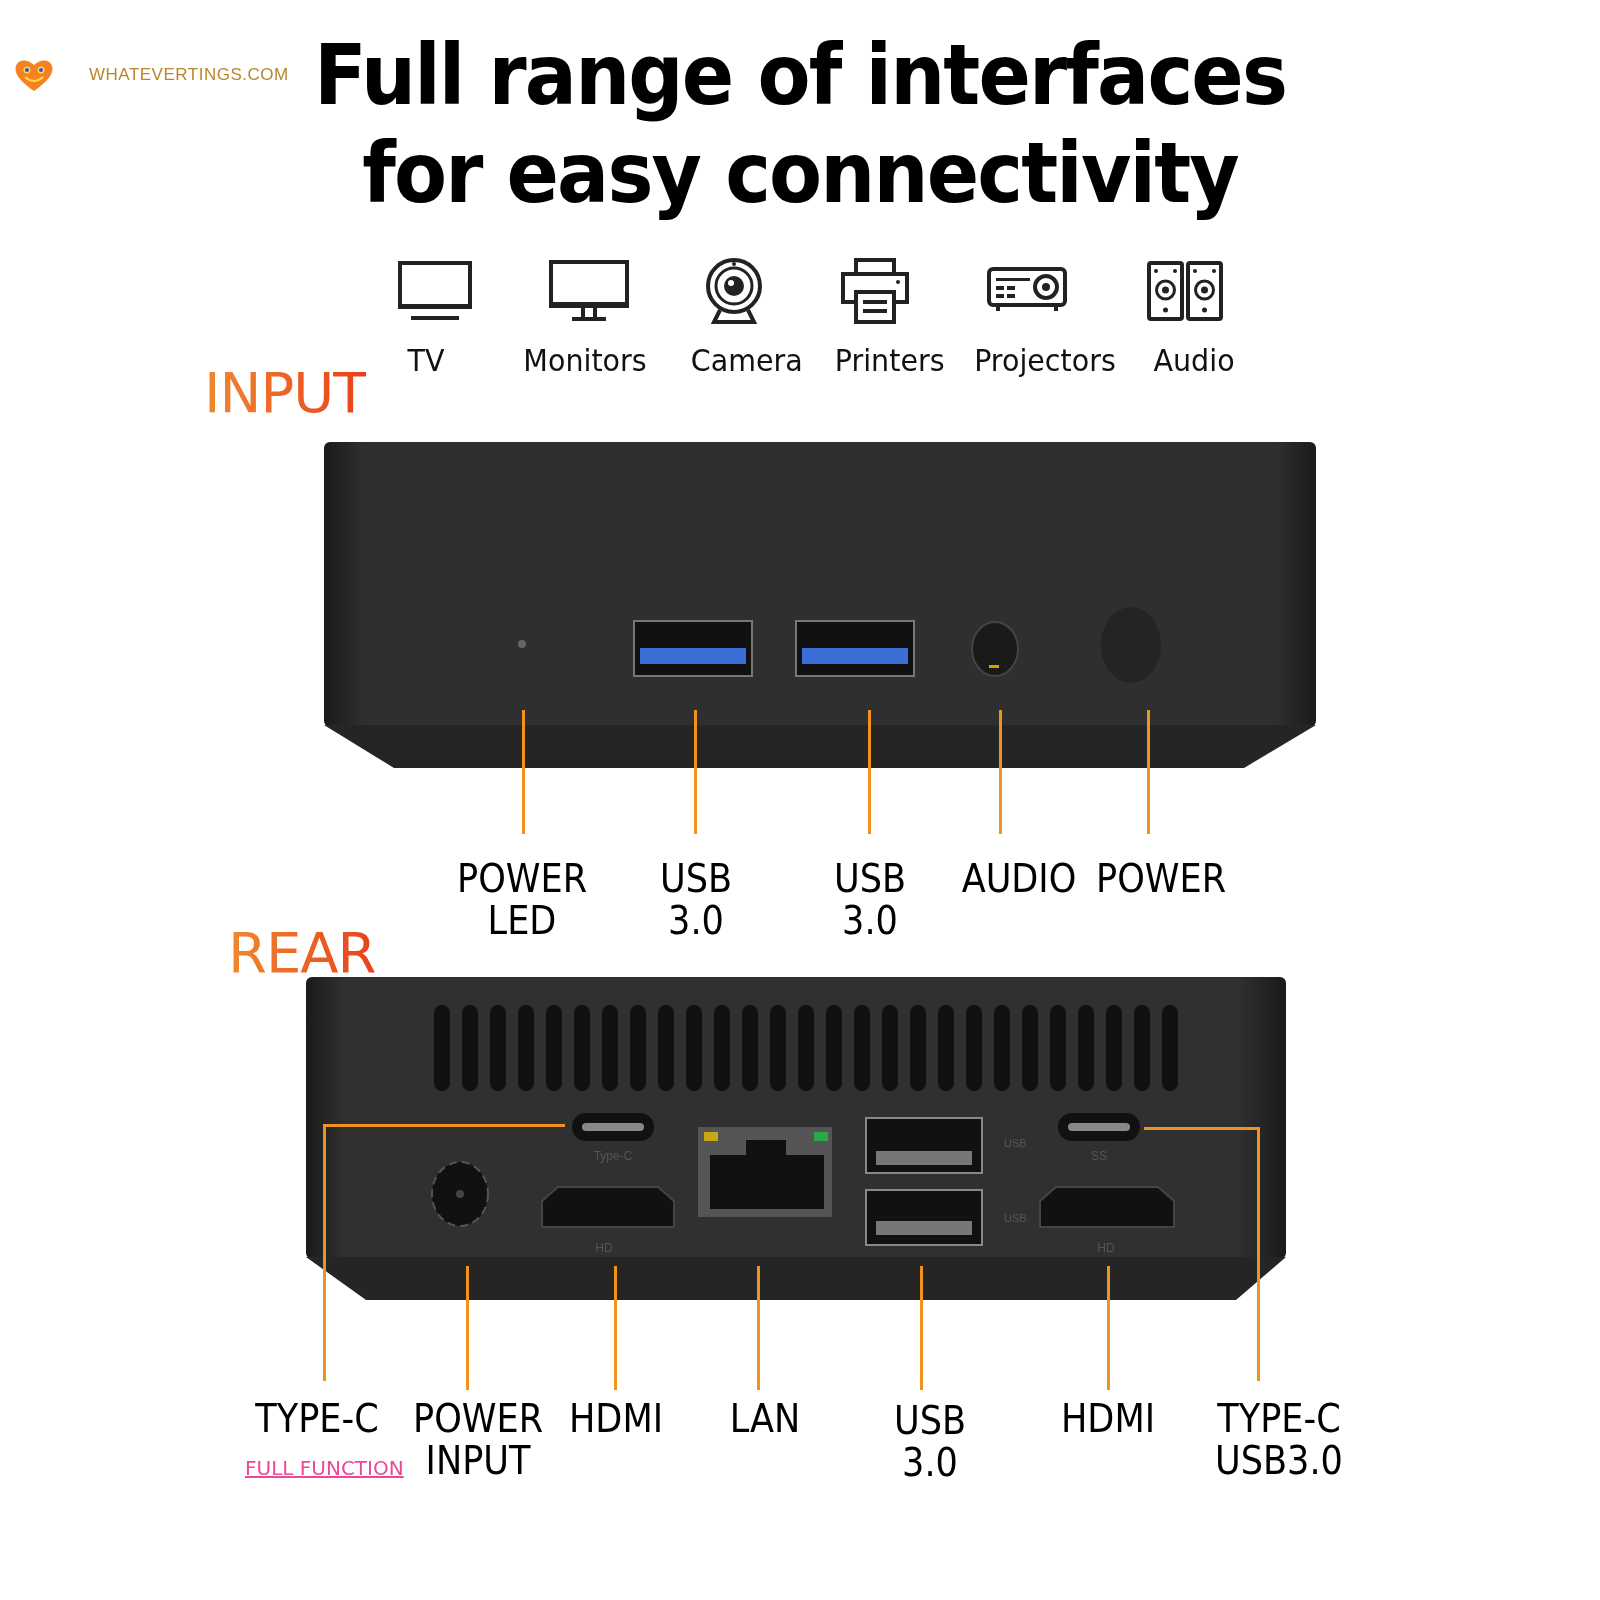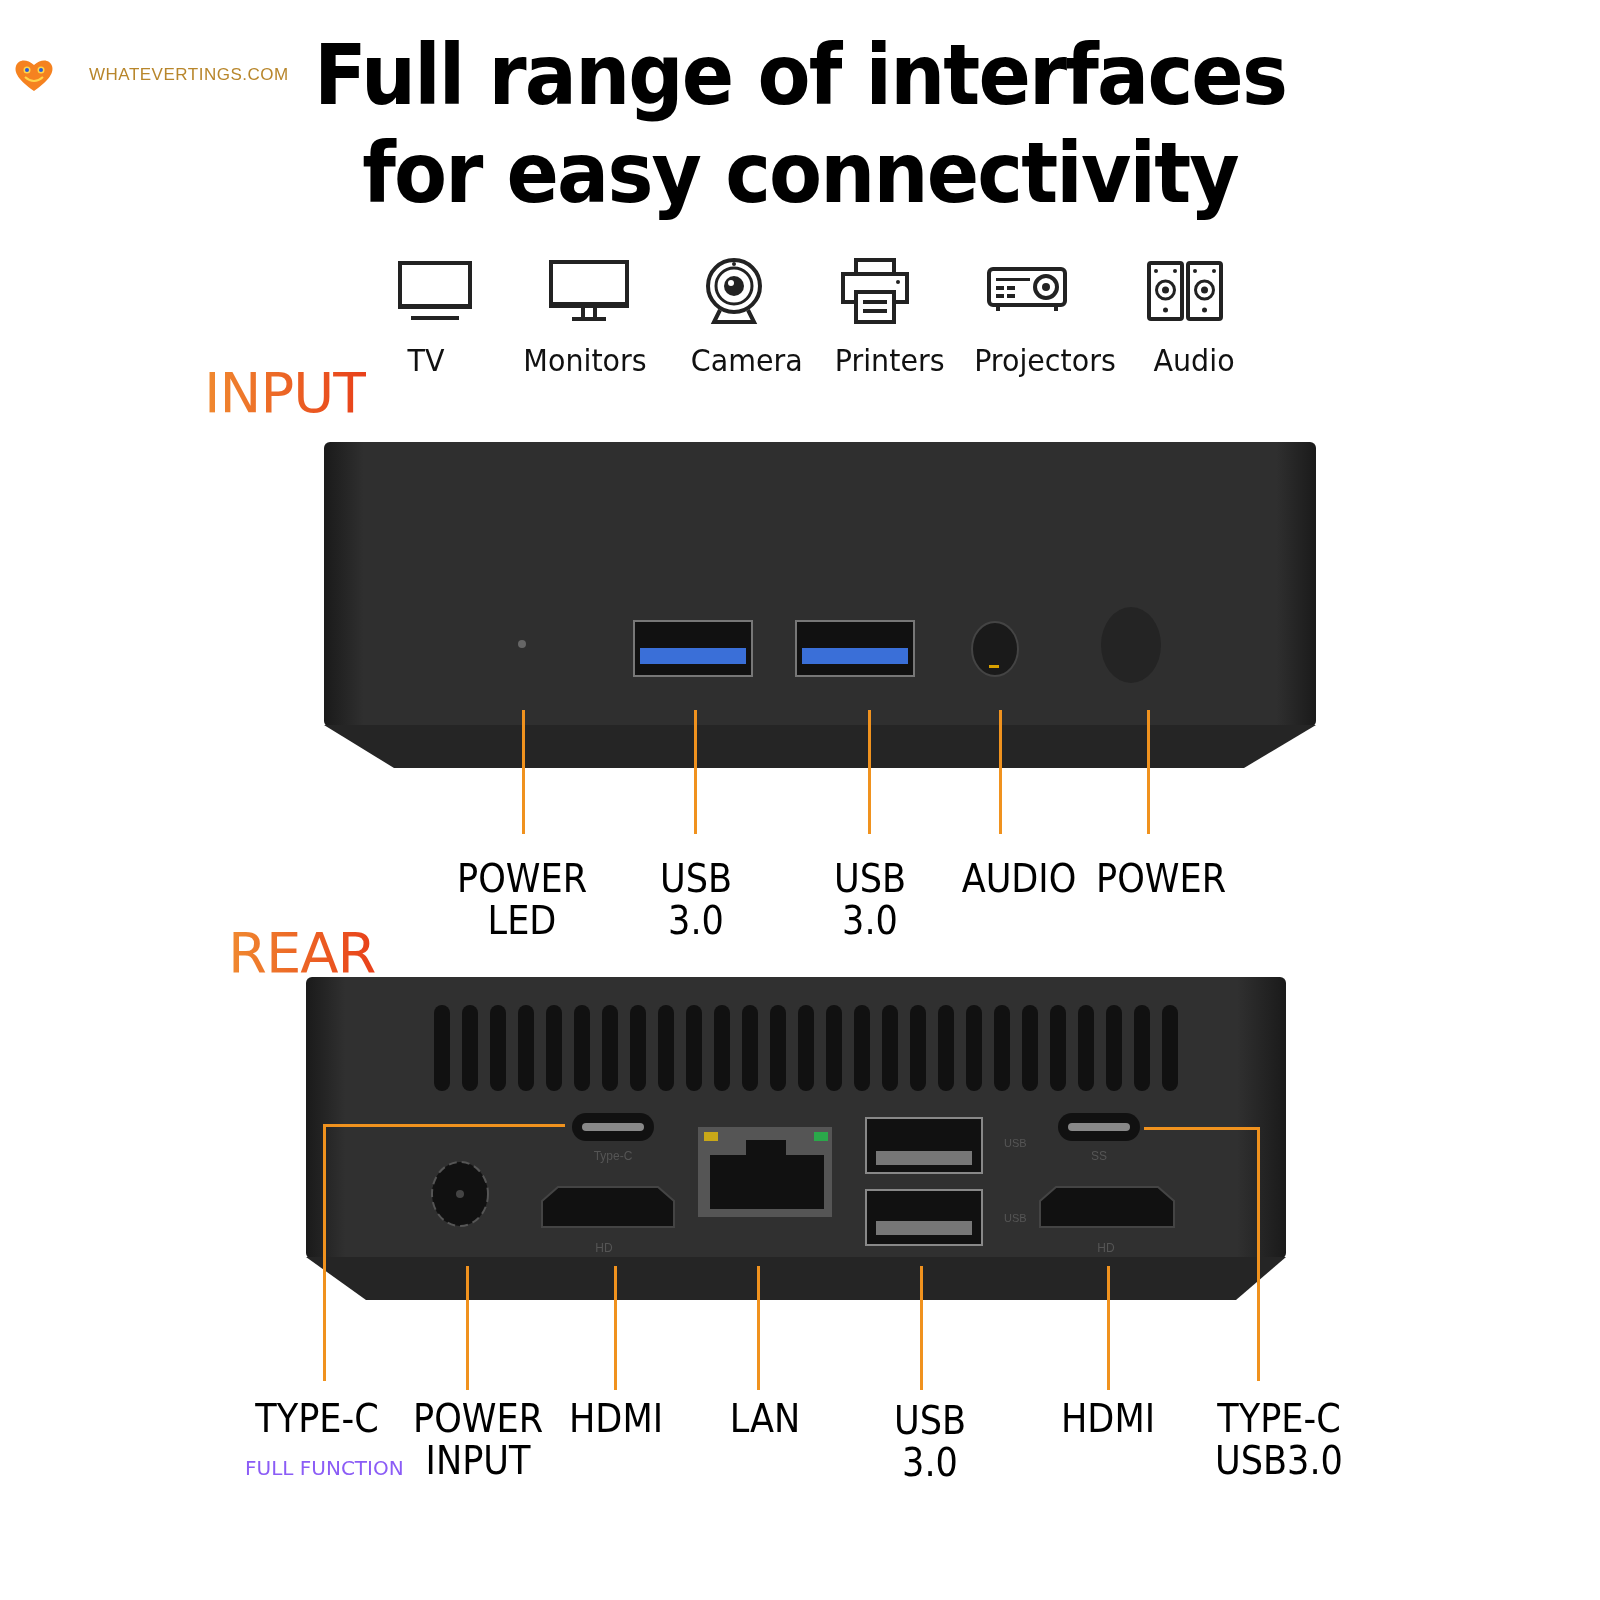--- a/index.html
+++ b/index.html
@@ -8,21 +8,21 @@
   .logo{left:14px;top:58px;display:flex;align-items:center;gap:6px;}
   .logo-heart{width:40px;height:34px;position:relative;}
   .logo-text{font-family:Liberation Sans, sans-serif;font-size:17px;color:#b8862b;letter-spacing:0.5px;margin-left:29px;}
   .title{left:0;width:1600px;top:26px;text-align:center;font-family:"DejaVu Sans",sans-serif;font-weight:bold;font-size:84px;line-height:98px;color:#000;letter-spacing:-2px;transform:scaleX(0.92);}
   .icon-cell{display:flex;flex-direction:column;align-items:center;}
   .icon-cell svg{height:66px;}
   .icon-label{font-family:"DejaVu Sans",sans-serif;font-size:31px;color:#111;margin-top:8px;white-space:nowrap;transform:scaleX(0.92);}
   .section-label{font-family:"DejaVu Sans",sans-serif;font-size:56px;background:linear-gradient(90deg,#f08a30,#e8401a);-webkit-background-clip:text;background-clip:text;color:transparent;letter-spacing:-1px;}
   .lead{background:#f0921e;}
   .port-label{font-family:"DejaVu Sans",sans-serif;font-size:39px;color:#000;text-align:center;line-height:42px;transform:scaleX(0.9);white-space:nowrap;}
-  .small-label{font-family:"DejaVu Sans",sans-serif;font-size:20px;color:#8b5cf6;}
+  .small-label{font-family:"DejaVu Sans",sans-serif;font-size:20px;color:#ec4899;text-decoration:underline;}
 </style>
 </head>
 <body>
 
 <div class="abs logo">
   <svg class="logo-heart" viewBox="0 0 40 34">
     <path d="M20 33 C4 22 0 14 2 8 C4 2 12 0 20 7 C28 0 36 2 38 8 C40 14 36 22 20 33Z" fill="#f58220"></path>
     <circle cx="13" cy="12" r="3.5" fill="#ffd54a"></circle>
       <circle cx="13" cy="12" r="2" fill="#2a5bd7"></circle>
     <circle cx="27" cy="12" r="3.5" fill="#ffd54a"></circle>

